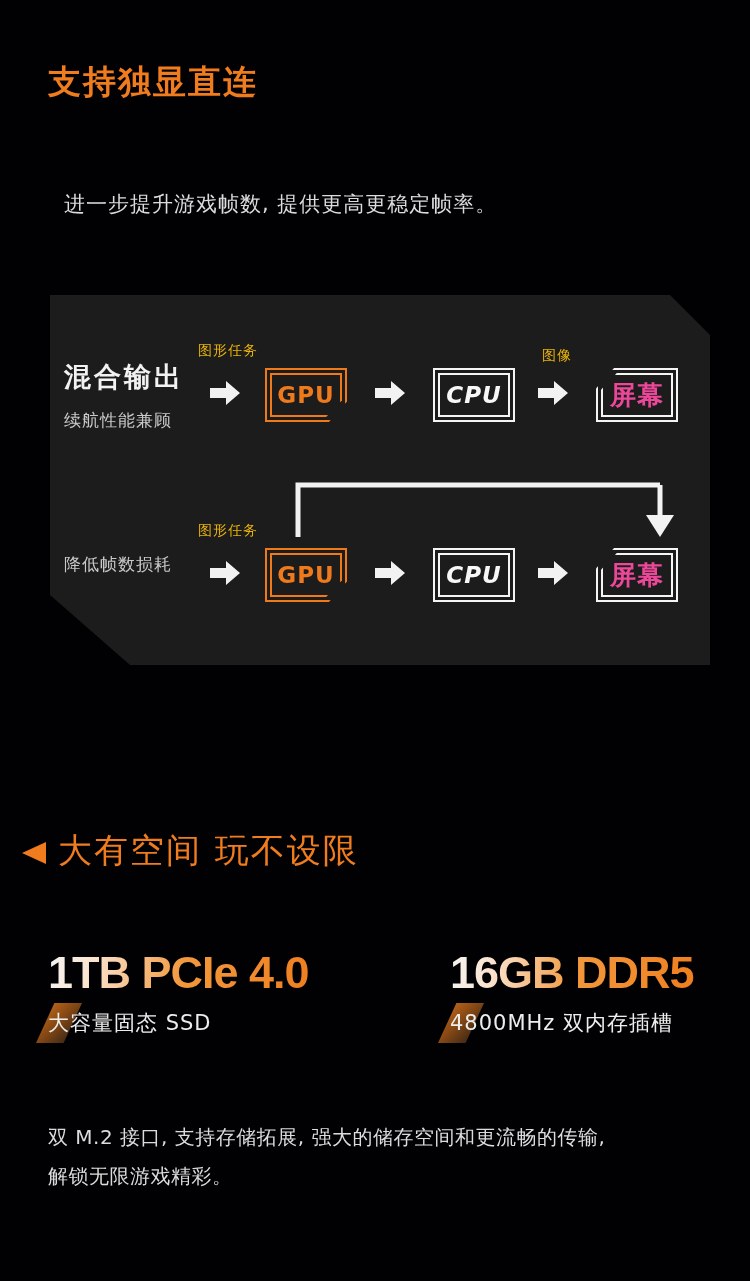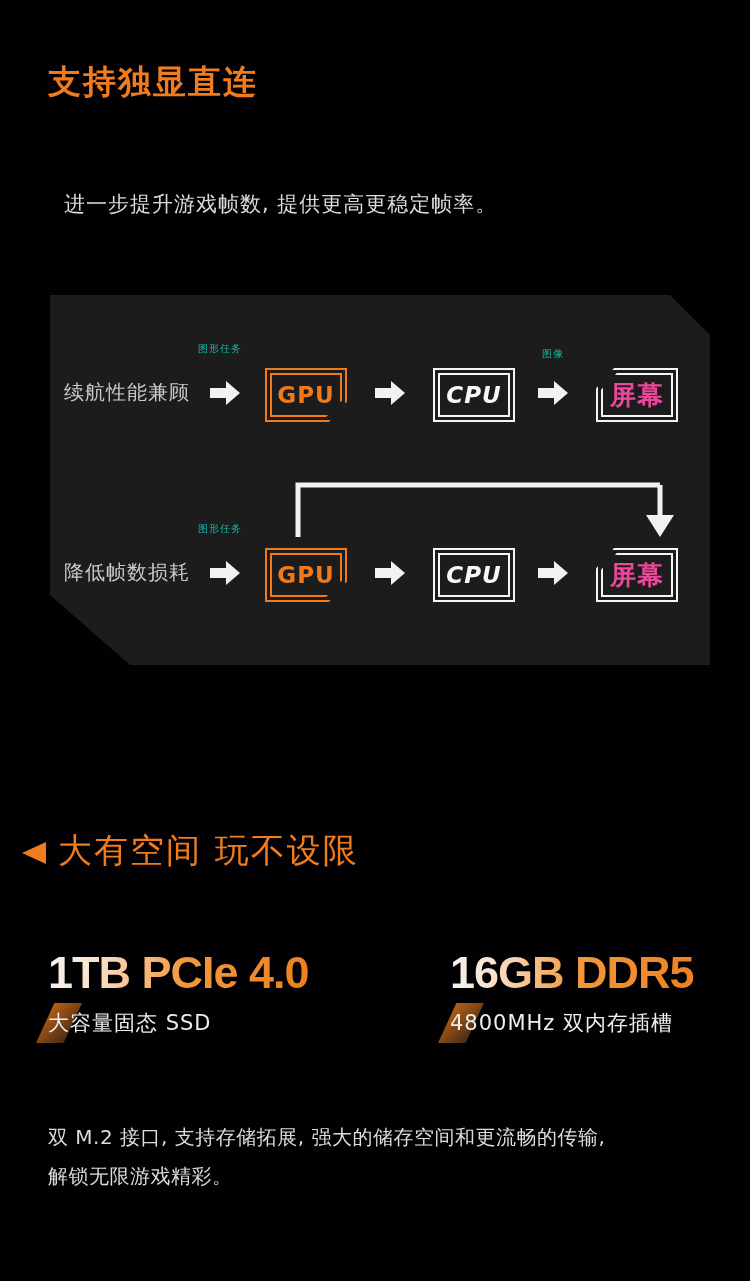--- a/index.html
+++ b/index.html
@@ -34,26 +34,26 @@
   .row{position:absolute;left:0;width:100%;height:130px;}
   .row1{top:40px;}
   .row2{top:220px;}
 
   .rowlabel{position:absolute;left:14px;top:24px;width:200px;text-align:left;}
   .rowlabel .big{
     display:block;font-size:27px;font-weight:bold;color:#f2f2f2;letter-spacing:3px;
     font-family:"DejaVu Sans","Liberation Sans",sans-serif;
   }
   .rowlabel .small{
-    display:block;margin-top:20px;font-size:20px;color:#c9c9c9;letter-spacing:1px;
+    display:block;margin-top:14px;font-size:17px;color:#c9c9c9;letter-spacing:1px;
     font-family:"DejaVu Sans","Liberation Sans",sans-serif;
   }
 
   .tasklabel{
-    position:absolute;font-size:10px;color:#14b8a6;letter-spacing:1px;
+    position:absolute;font-size:14px;color:#eab308;letter-spacing:1px;
     font-family:"DejaVu Sans","Liberation Sans",sans-serif;white-space:nowrap;
   }
 
   .arrow{position:absolute;width:30px;height:26px;}
   .arrow svg{display:block;}
 
   .node{
     position:absolute;width:82px;height:54px;
     display:flex;align-items:center;justify-content:center;
     box-sizing:border-box;
@@ -147,20 +147,21 @@
 
 <div class="page">
 
   <div class="s1-title">支持独显直连</div>
   <div class="s1-sub">进一步提升游戏帧数, 提供更高更稳定帧率。</div>
 
   <div class="panel">
 
     <div class="row row1">
       <div class="rowlabel">
+        <span class="big">混合输出</span>
         <span class="small">续航性能兼顾</span>
       </div>
 
       <div class="tasklabel" style="left:148px;top:7px;">图形任务</div>
 
       <div class="arrow" style="left:160px;top:45px;">
         <svg width="30" height="26" viewBox="0 0 30 26">
             <path d="M0 8 H16 V1 L30 13 L16 25 V18 H0 Z" fill="#f2f2f2"></path>
           </svg>
       </div>

